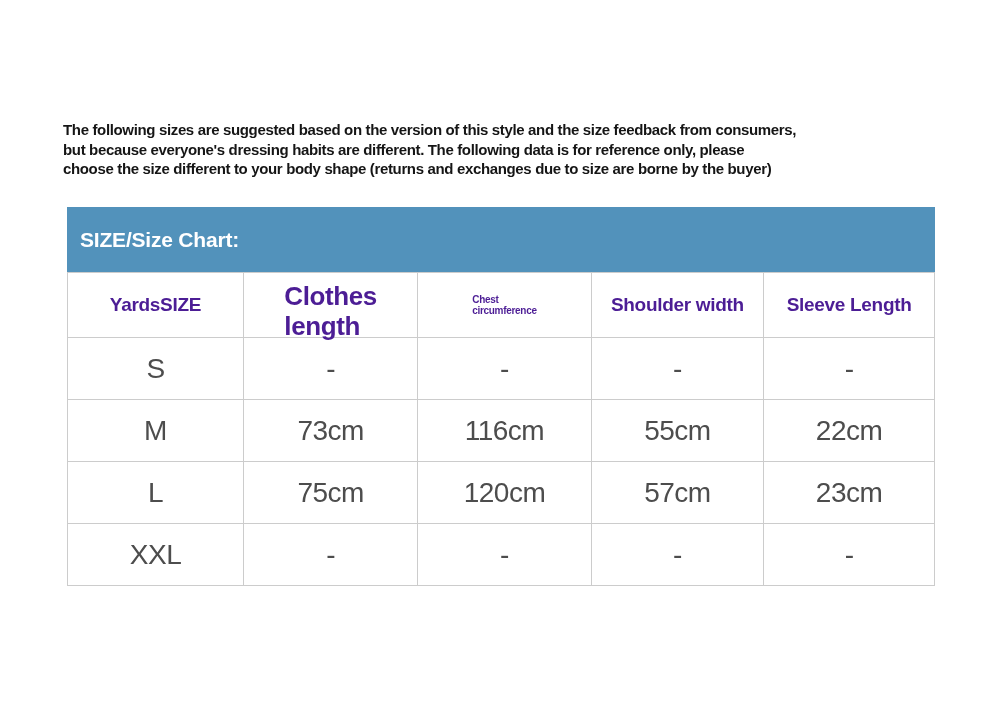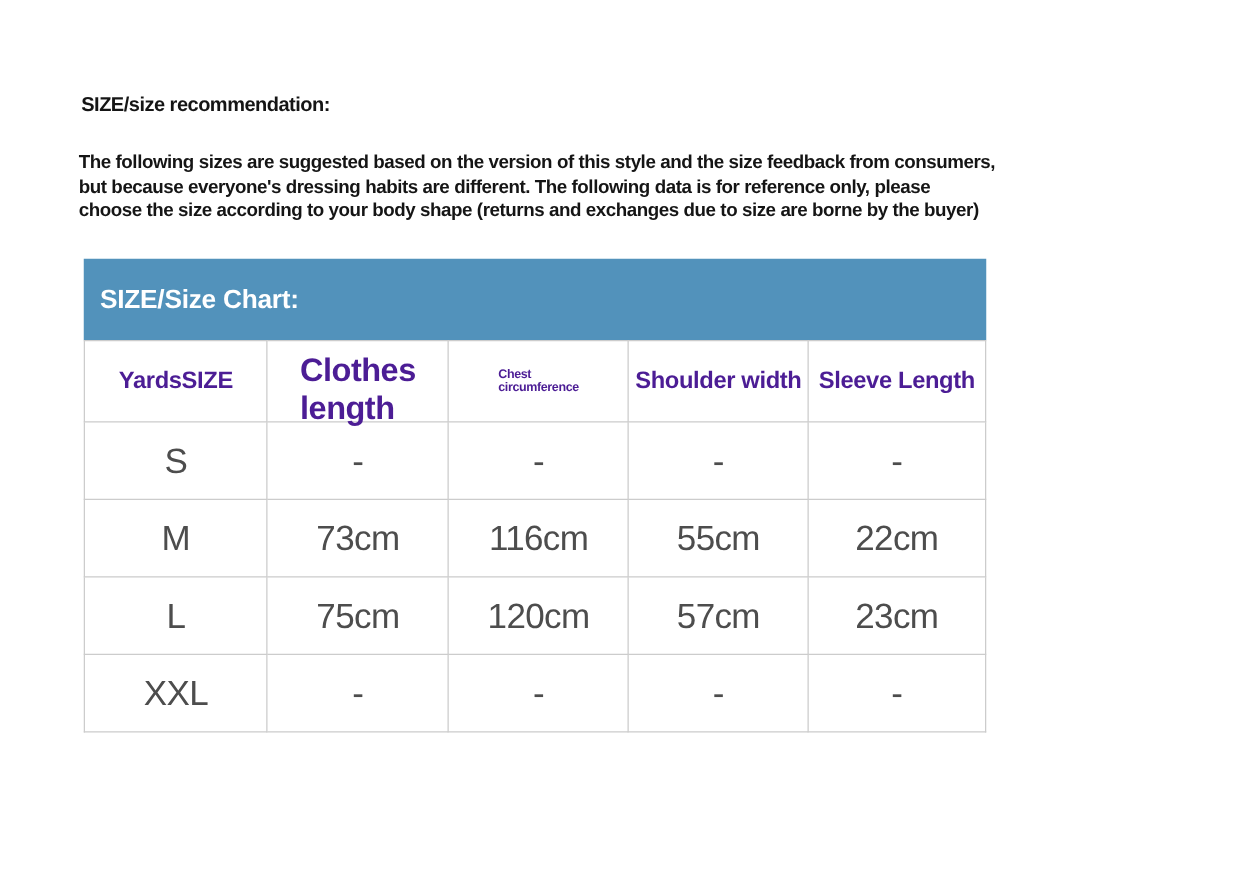--- a/index.html
+++ b/index.html
@@ -36,21 +36,21 @@
     letter-spacing: -0.35px;
   }
   .intro-line {
     white-space: nowrap;
     line-height: 19.5px;
   }
   .chart {
     position: absolute;
     left: 67px;
     top: 207px;
-    width: 722px;
+    width: 868px;
   }
   .banner {
     box-sizing: border-box;
     height: 65px;
     background: #5292BB;
     color: #ffffff;
     display: flex;
     align-items: center;
     padding-left: 13px;
   }
@@ -107,26 +107,25 @@
     font-weight: 400;
     color: #4d4d4d;
     letter-spacing: -0.5px;
   }
 </style>
 </head>
 <body>
 
 <div class="page">
 
-  <div class="section-title">SIZE/size recommendation:</div>
 
   <div class="intro">
     <div class="intro-line">The following sizes are suggested based on the version of this style and the size feedback from consumers,</div>
     <div class="intro-line">but because everyone's dressing habits are different. The following data is for reference only, please</div>
-    <div class="intro-line">choose the size according to your body shape (returns and exchanges due to size are borne by the buyer)</div>
+    <div class="intro-line">choose the size different to your body shape (returns and exchanges due to size are borne by the buyer)</div>
   </div>
 
   <div class="chart">
 
     <div class="banner">
       <span class="banner-text">SIZE/Size Chart:</span>
     </div>
 
     <table class="size-table">
       <colgroup>

